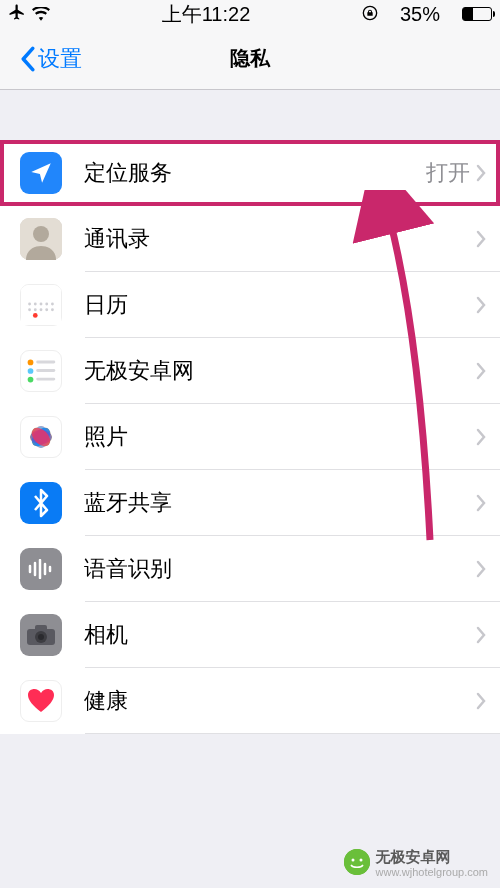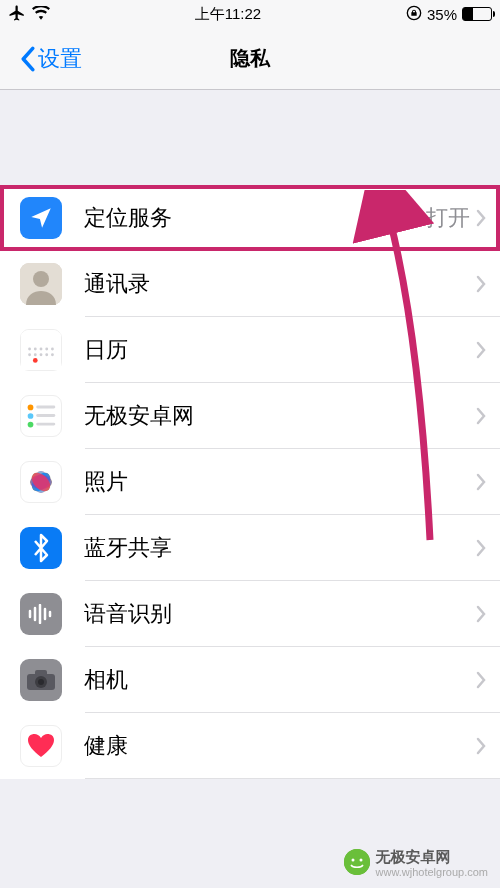--- a/index.html
+++ b/index.html
@@ -11,24 +11,24 @@
       overflow: hidden;
       position: relative;
     }
     .status-bar {
       height: 28px;
       background: #f7f7f8;
       display: flex;
       align-items: center;
       justify-content: space-between;
       padding: 0 8px;
-      font-size: 15px;
+      font-size: 20px;
     }
     .status-left { display: flex; align-items: center; gap: 6px; }
-    .status-right { display: flex; align-items: center; gap: 5px; }
+    .status-right { display: flex; align-items: center; gap: 22px; }
     .nav-bar {
       height: 62px;
       background: #f7f7f8;
       border-bottom: 1px solid #c8c7cc;
       display: flex;
       align-items: center;
       position: relative;
     }
     .back-btn {
       display: flex;
@@ -40,21 +40,21 @@
     }
     .nav-title {
       position: absolute;
       left: 50%;
       transform: translateX(-50%);
       font-size: 20px;
       font-weight: 600;
       color: #000;
     }
     .spacer { height: 50px; }
-    .list { background: #fff; margin-top: 45px; }
+    .list { background: #fff; }
     .row {
       display: flex;
       align-items: center;
       min-height: 66px;
       padding-left: 20px;
       position: relative;
     }
     .row-divider {
       position: absolute;
       left: 85px;

